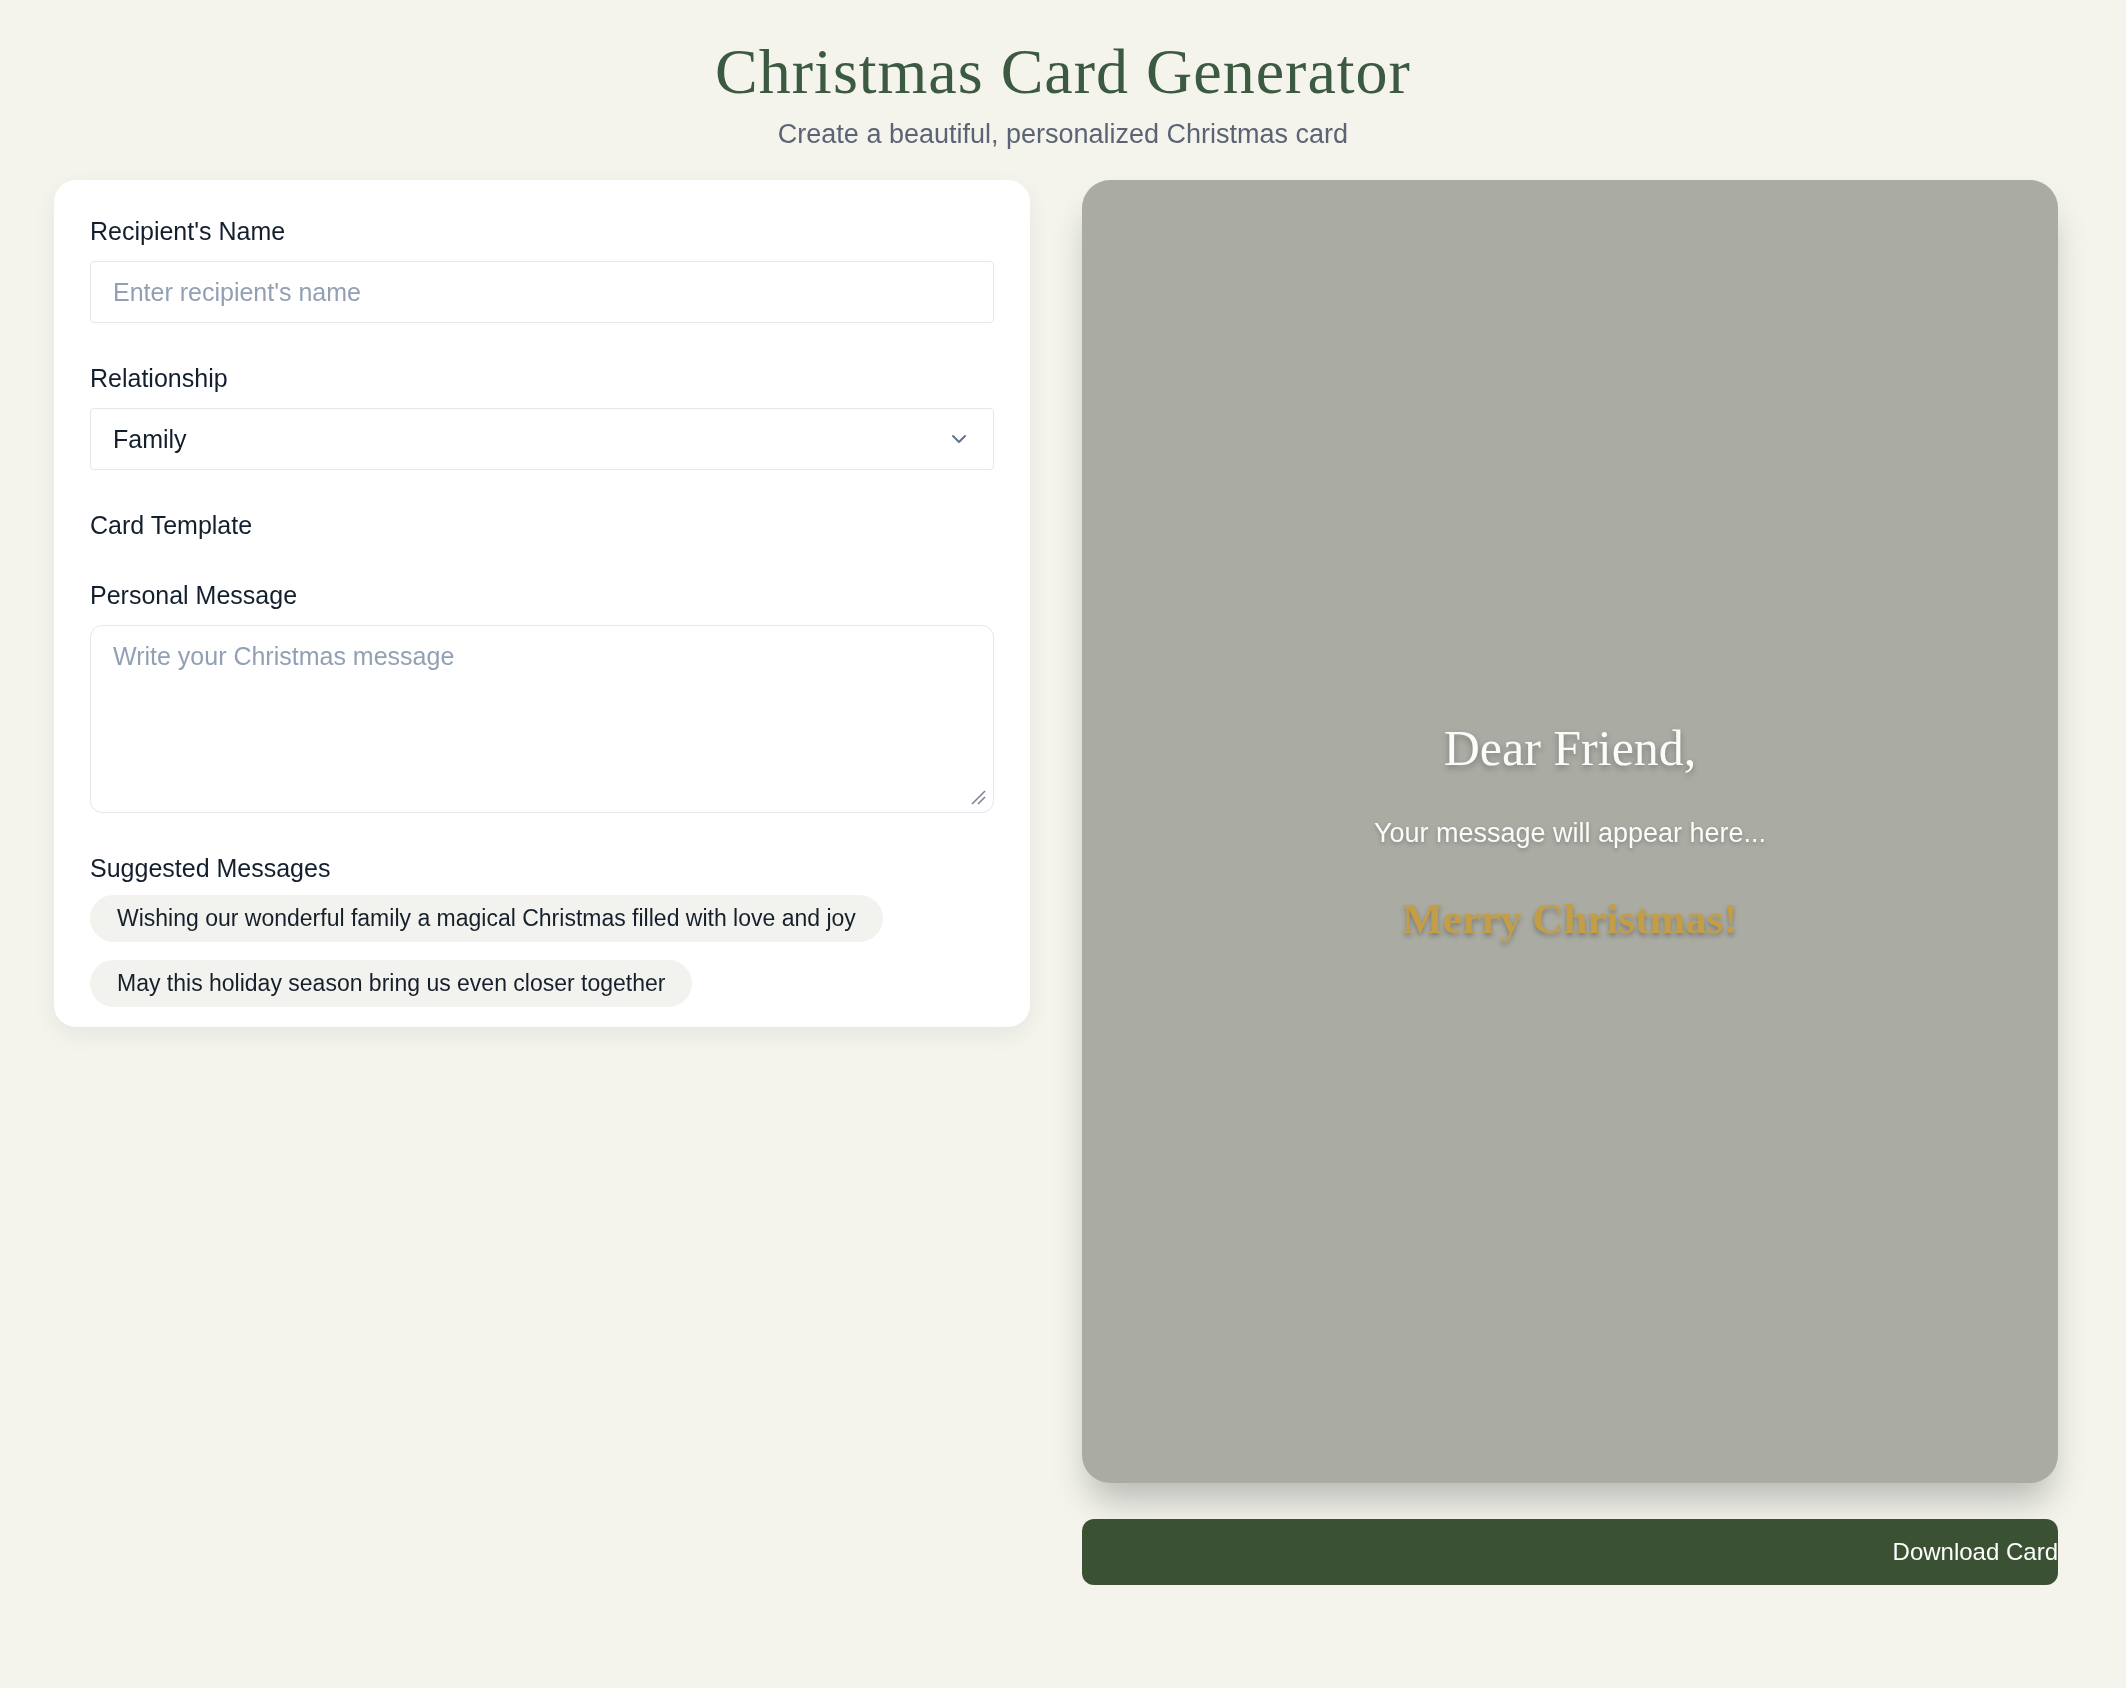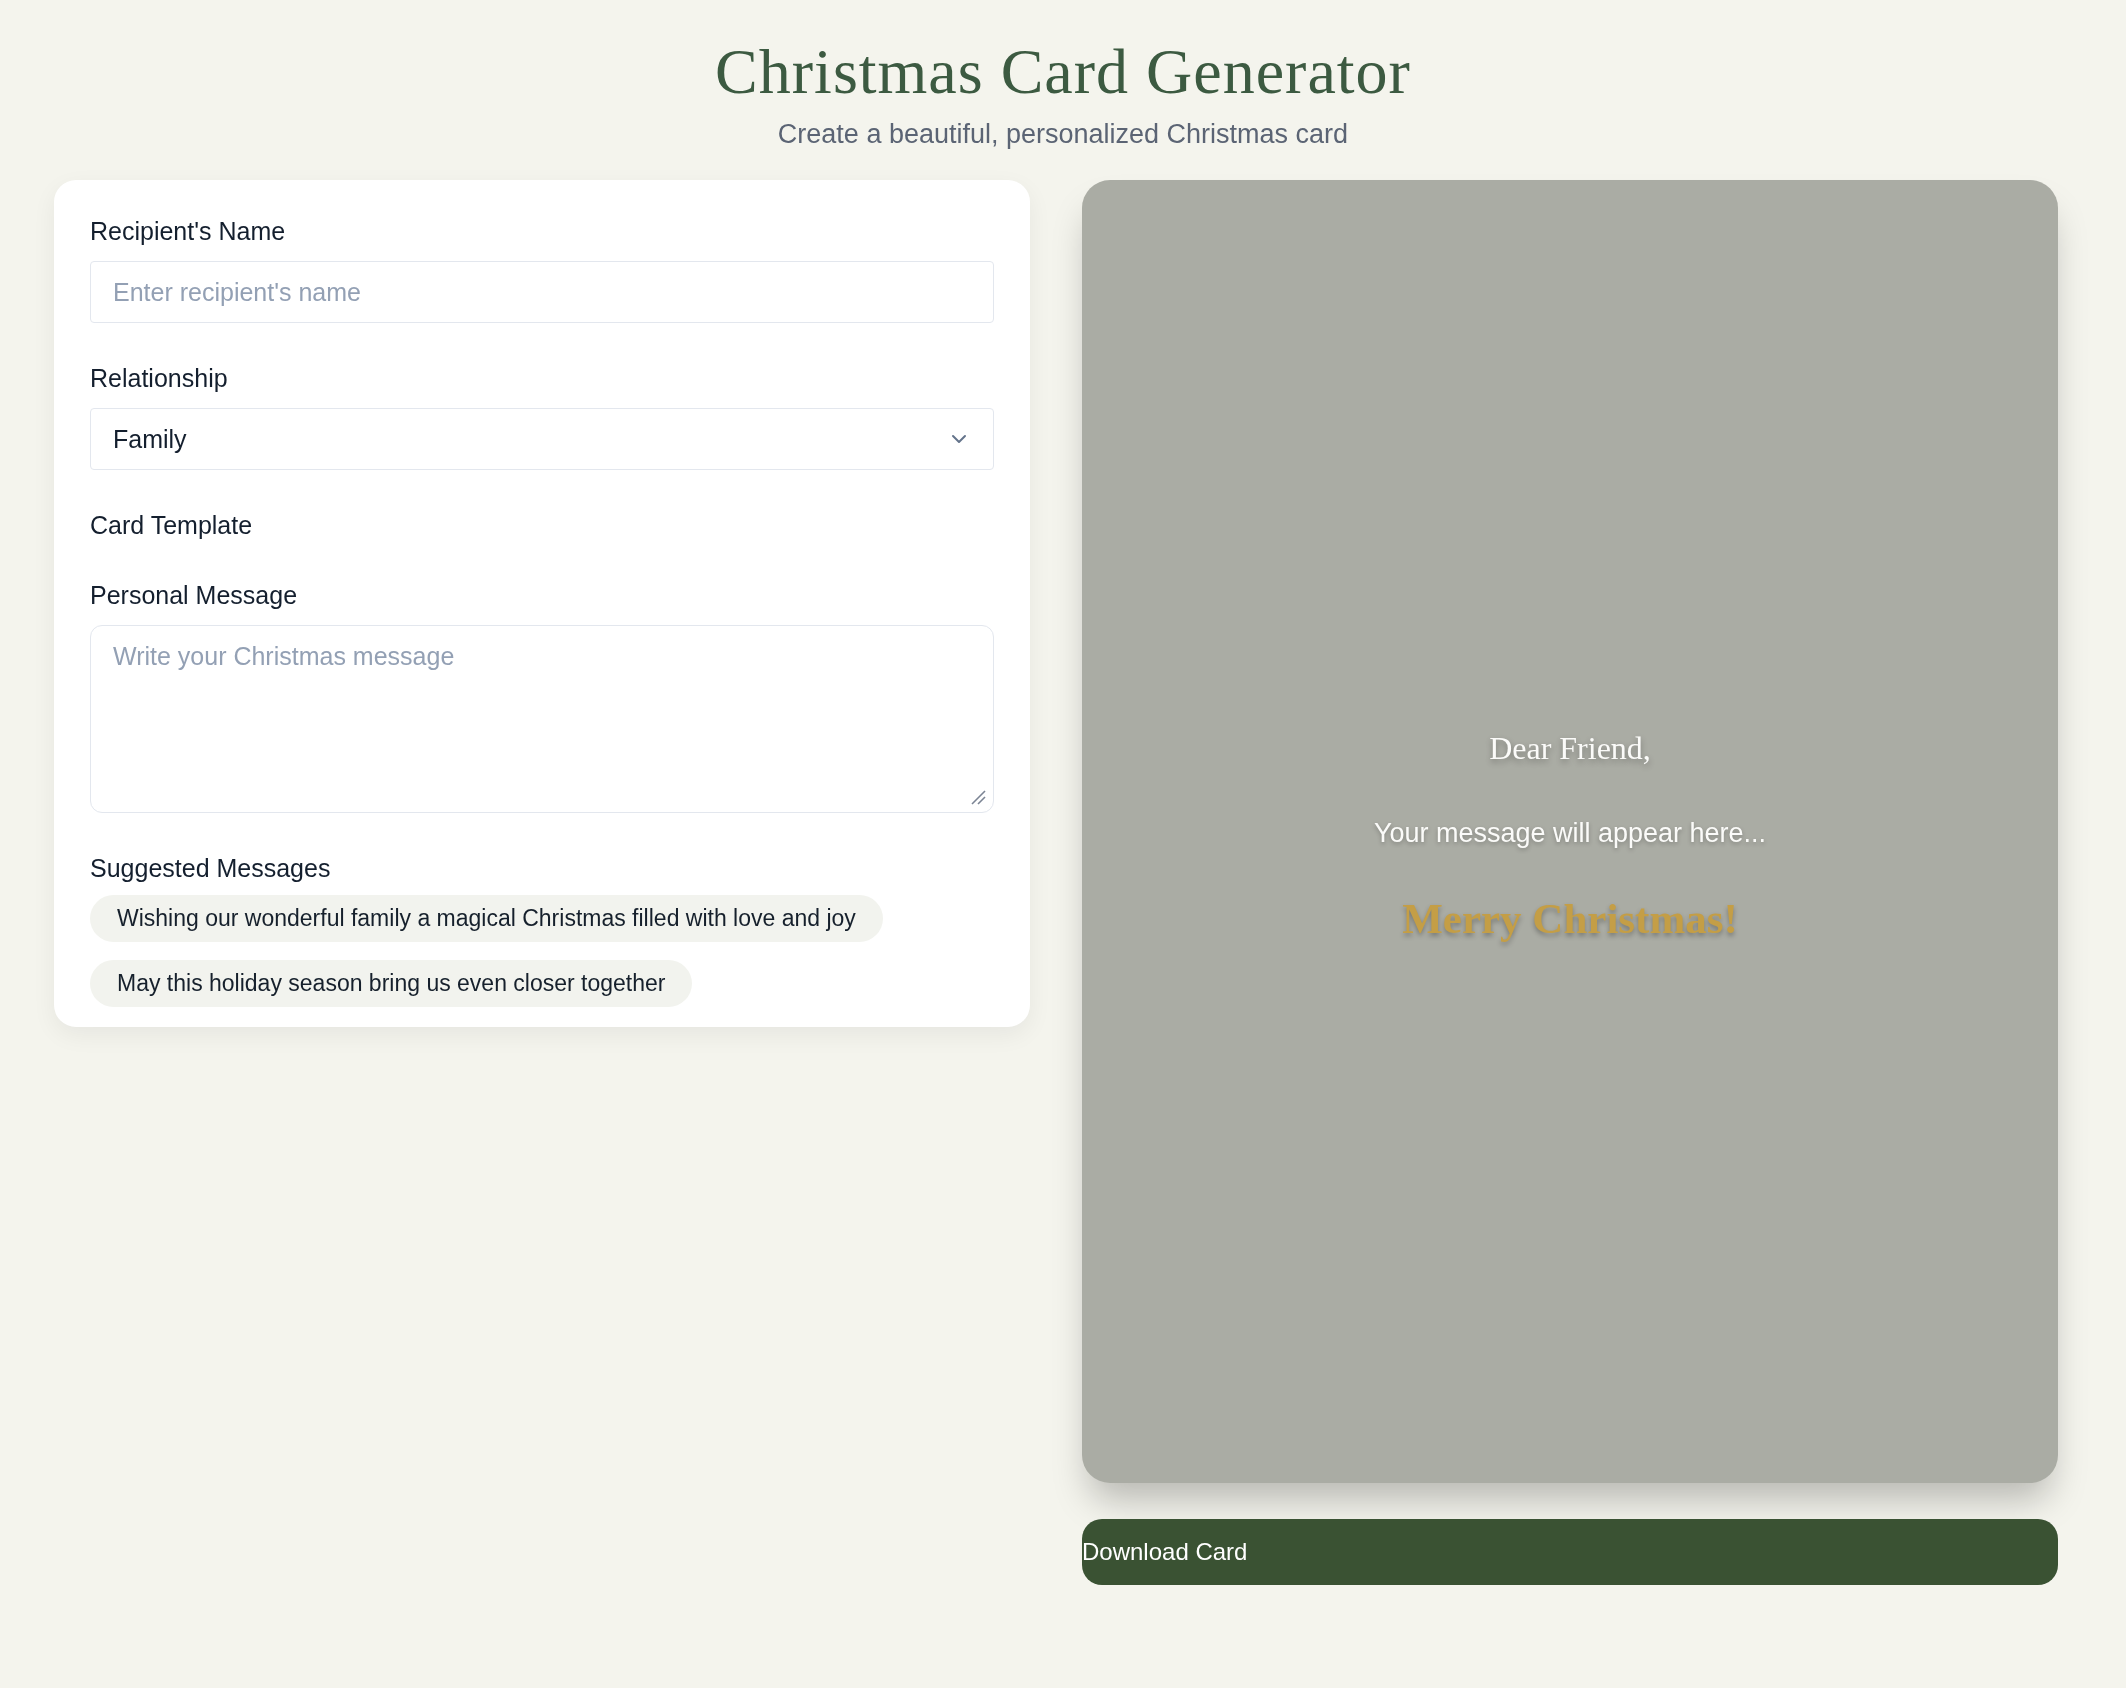--- a/index.html
+++ b/index.html
@@ -87,38 +87,38 @@
   
   .preview-col{width:976px;display:flex;flex-direction:column;}
   .card-preview{
     width:976px;height:1303px;border-radius:28px;
     background:var(--preview-bg);
     box-shadow:0 24px 36px -8px rgba(0,0,0,0.25);
     display:flex;flex-direction:column;align-items:center;justify-content:center;
     text-align:center;padding:0 60px;
   }
   .preview-greeting{
-    font-family:"Liberation Serif", serif;font-size:32px;font-weight:500;
+    font-family:"Liberation Serif", serif;font-size:50px;font-weight:500;
     color:var(--preview-white);text-shadow:0 3px 6px rgba(0,0,0,0.30);
     line-height:60px;
   }
   .preview-message{
     margin-top:38px;font-size:27px;color:var(--preview-white);
     text-shadow:0 2px 4px rgba(0,0,0,0.25);line-height:34px;
   }
   .preview-closing{
     margin-top:42px;font-family:"Liberation Serif", serif;font-size:43px;
     font-weight:700;color:var(--gold);text-shadow:0 3px 5px rgba(0,0,0,0.30);
     line-height:54px;
   }
   .download-button{
-    margin-top:36px;width:976px;height:66px;border:none;border-radius:20px;
+    margin-top:36px;width:976px;height:66px;border:none;border-radius:12px;
     background:var(--button-green);color:var(--button-text);
     font-size:24px;font-weight:500;font-family:"Liberation Sans", sans-serif;
-    cursor:pointer;display:flex;align-items:center;justify-content:flex-start;
+    cursor:pointer;display:flex;align-items:center;justify-content:flex-end;
   }
 </style>
 </head>
 <body>
 
 <header class="header">
   <h1 class="page-title">Christmas Card Generator</h1>
   <p class="page-subtitle">Create a beautiful, personalized Christmas card</p>
 </header>
 

